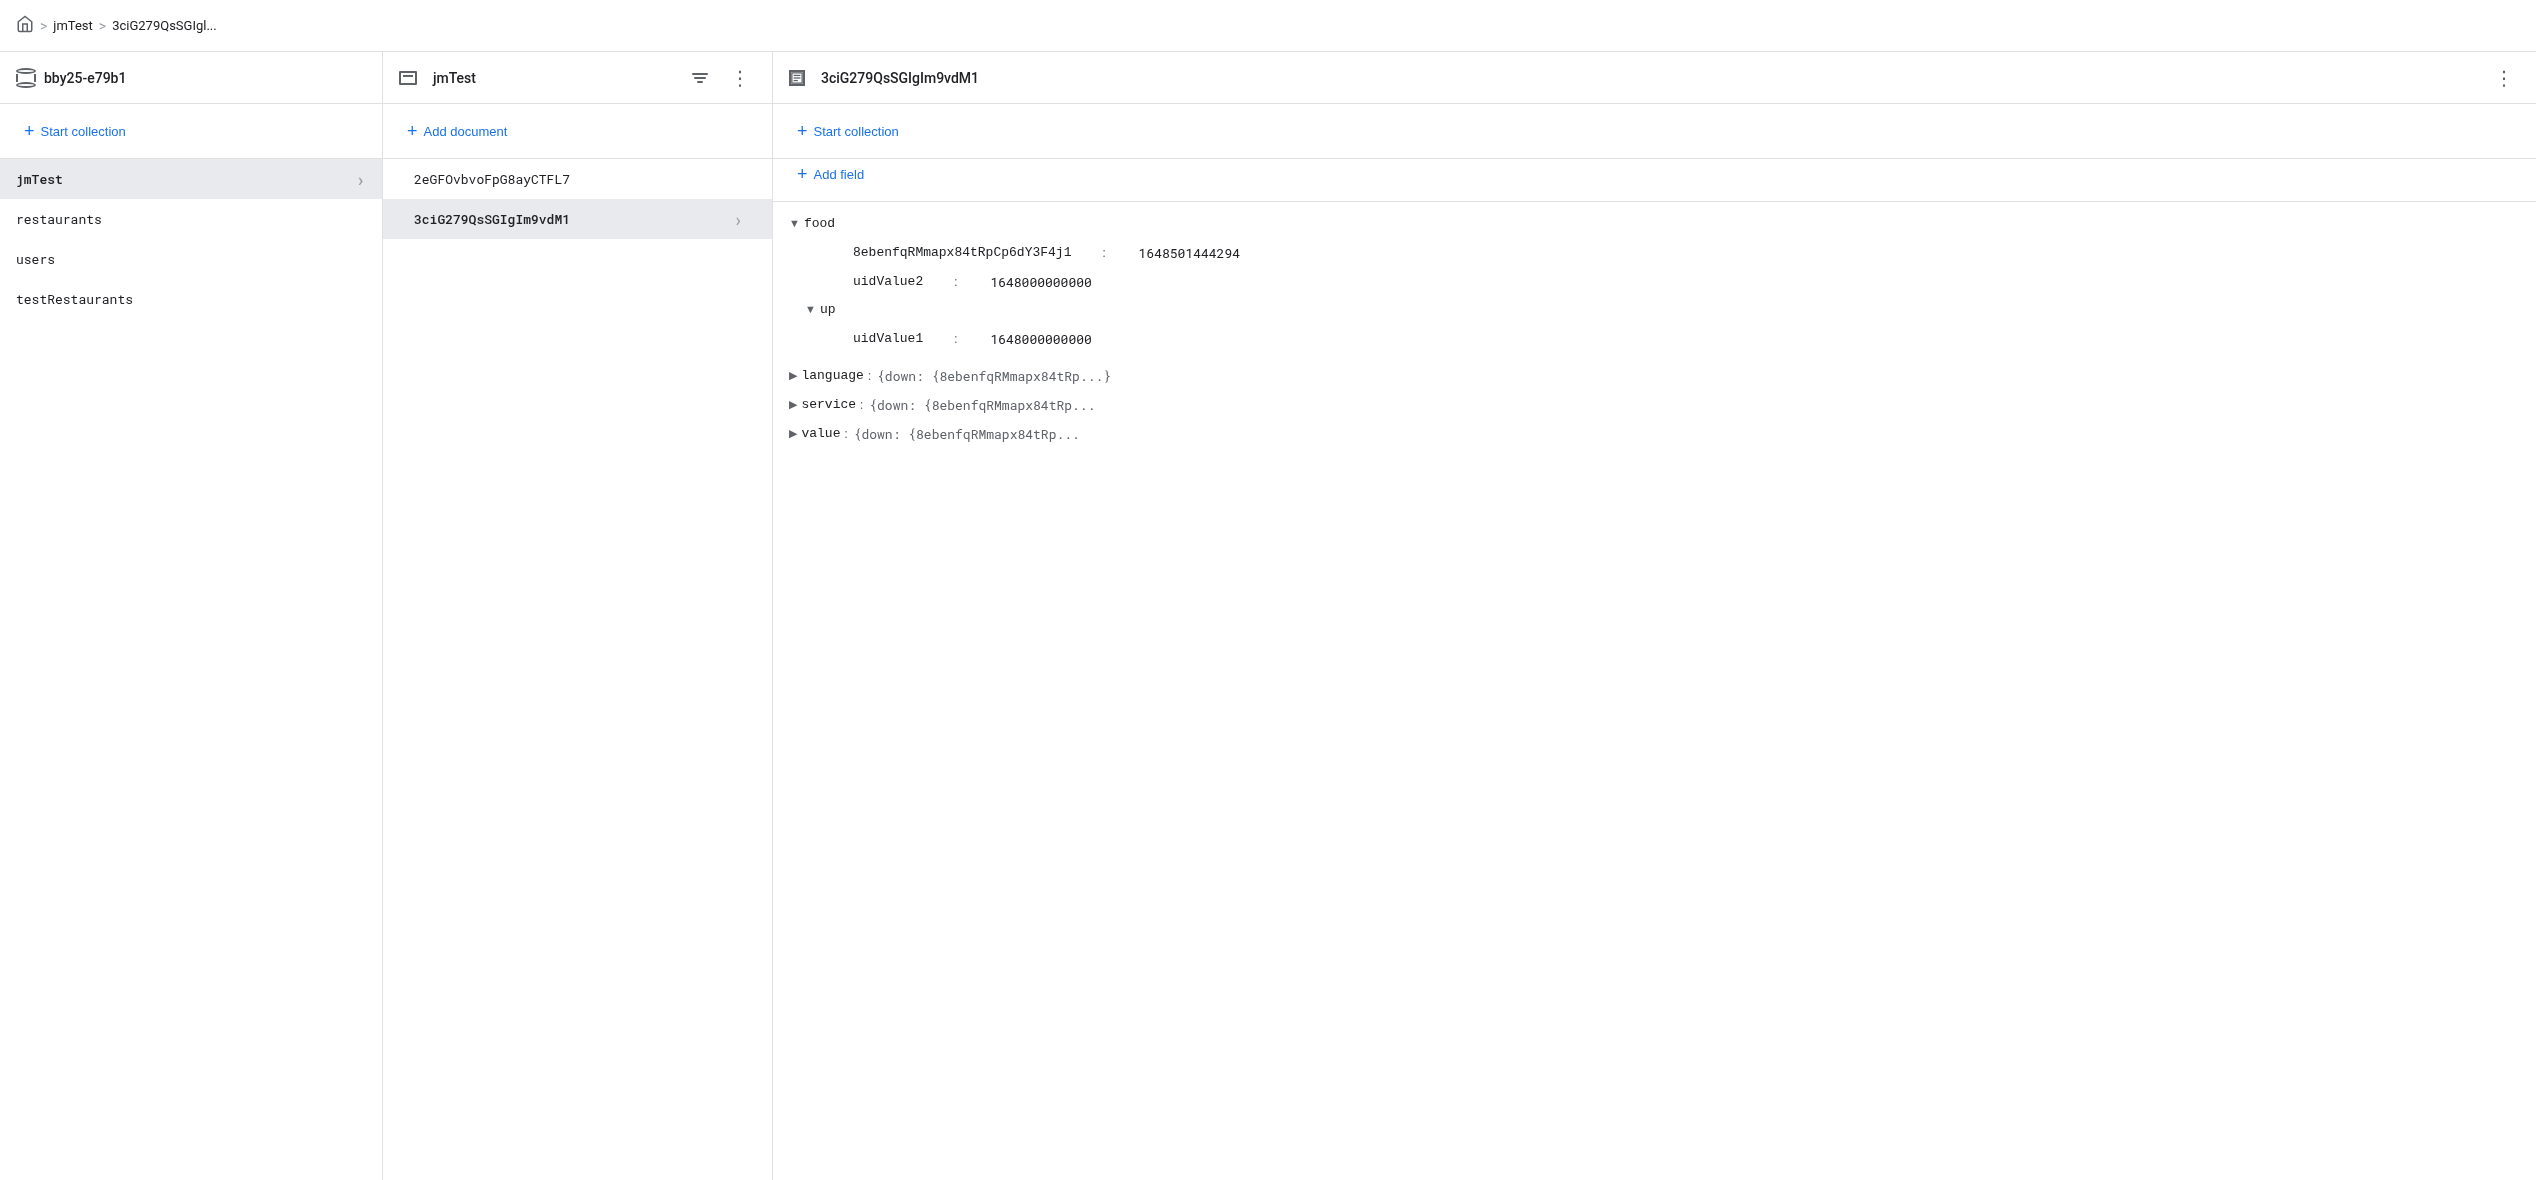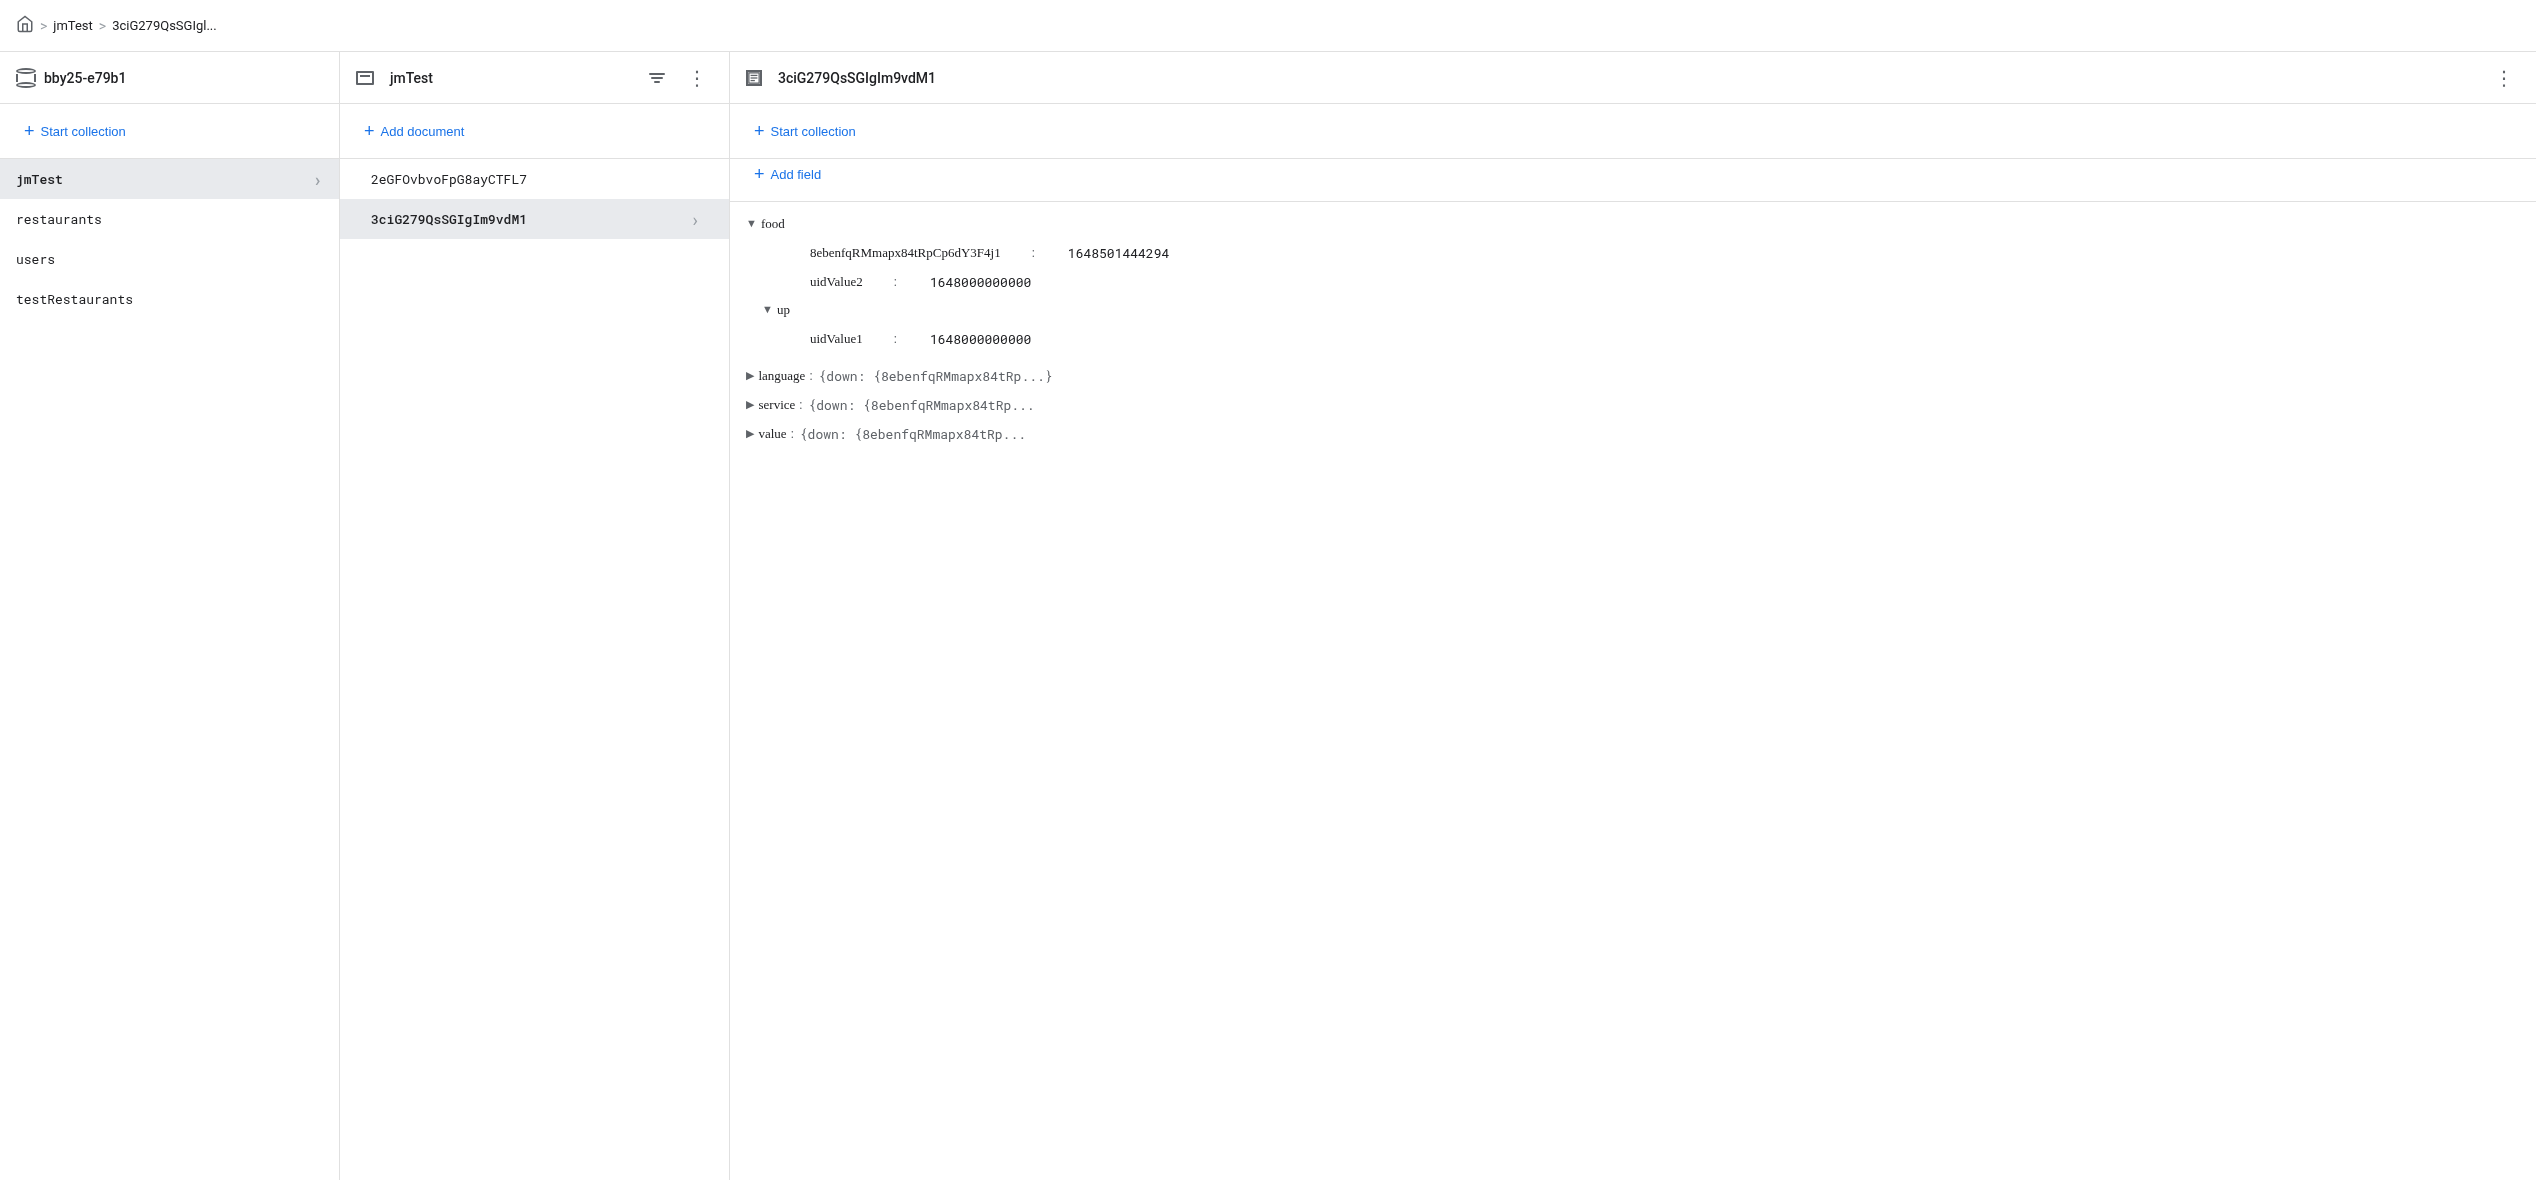--- a/index.html
+++ b/index.html
@@ -48,21 +48,21 @@
       border-right: 1px solid #e0e0e0;
       overflow-y: auto;
       min-width: 0;
     }
     .column:last-child {
       border-right: none;
       flex: 1;
     }
 
     .col-collections {
-      width: 340px;
+      width: 383px;
       flex-shrink: 0;
     }
     .col-documents {
       width: 390px;
       flex-shrink: 0;
     }
     .col-data {
       flex: 1;
     }
 
@@ -176,21 +176,21 @@
       color: #5f6368;
       padding: 2px 4px 2px 0;
       font-size: 12px;
       display: flex;
       align-items: center;
       flex-shrink: 0;
     }
 
     .field-row .field-key {
       color: #202124;
-      font-family: Liberation Serif, serif;
+      font-family: Liberation Mono, monospace;
       margin-right: 4px;
     }
 
     .field-row .field-colon {
       color: #5f6368;
       margin-right: 6px;
     }
 
     .field-row .field-value {
       color: #202124;

